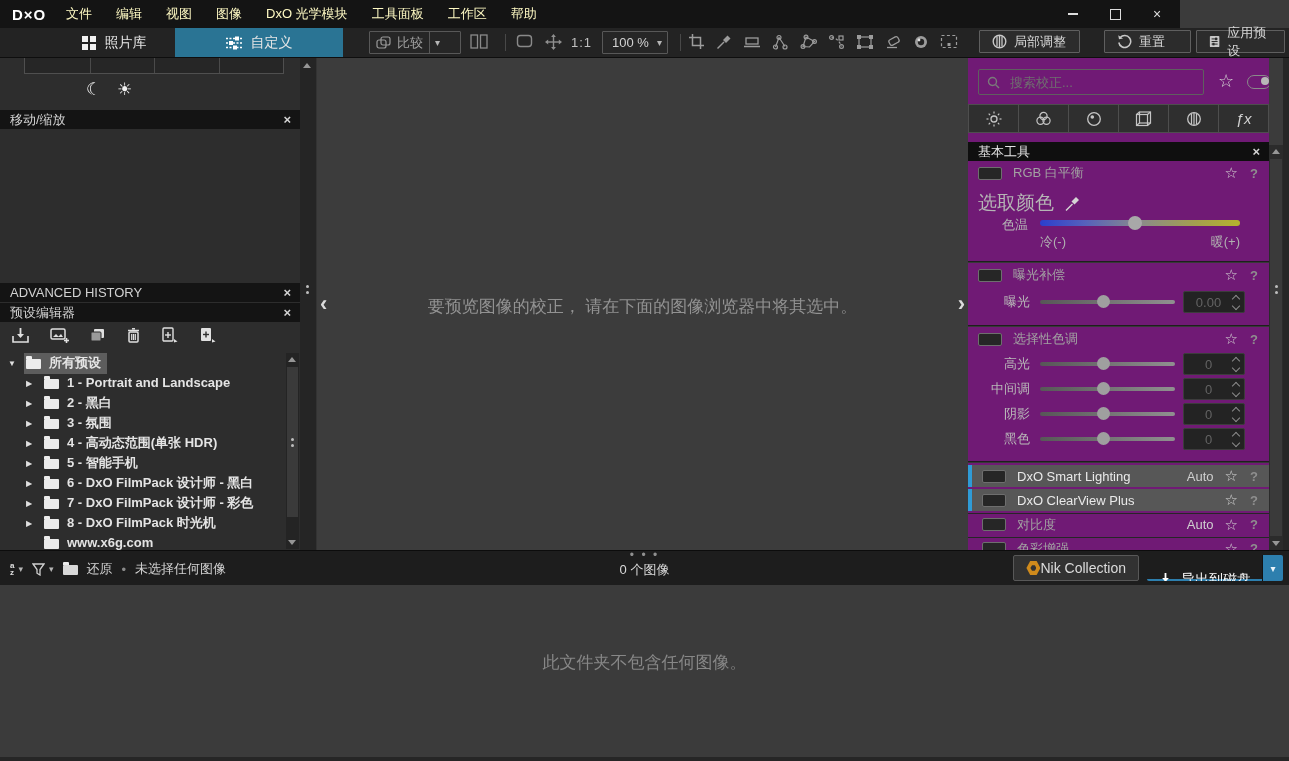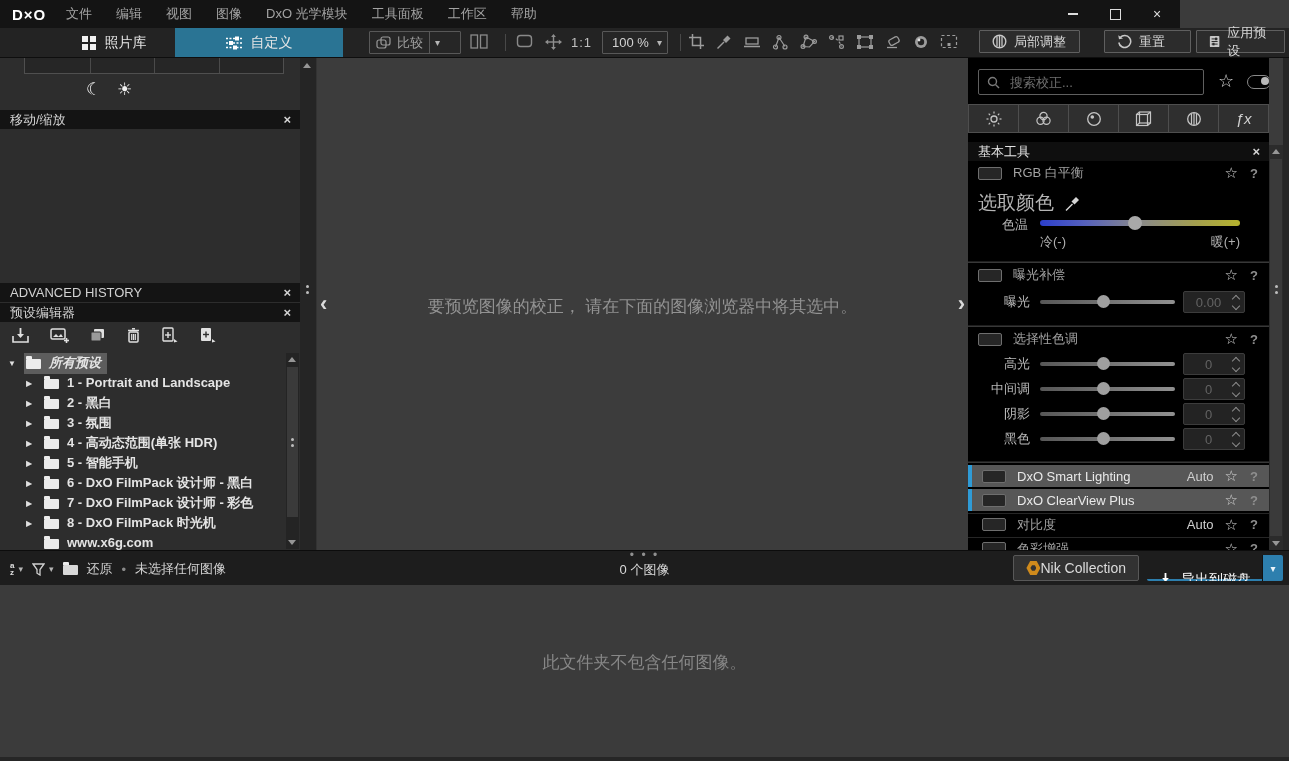--- a/index.html
+++ b/index.html
@@ -5,21 +5,21 @@
   html,body{margin:0;padding:0;width:1289px;height:761px;overflow:hidden;
     font-family:"Liberation Sans","DejaVu Sans",sans-serif;background:#3b3b3b;
     -webkit-font-smoothing:antialiased;}
   i,em{font-style:normal;}
 
   
   .titlebar{position:absolute;left:0;top:0;width:1180px;height:28px;background:#141414;
     display:flex;align-items:center;color:#e8e8e8;font-size:13px;z-index:30;}
   .logo{margin-left:12px;width:42px;font-weight:bold;font-size:15px;letter-spacing:1px;color:#fff;}
   .menu{display:flex;gap:24px;margin-left:12px;}
-  .menu-item{cursor:default;color:#a3a3a3;}
+  .menu-item{cursor:default;color:#fef9c3;}
   .win-controls{margin-left:auto;display:flex;gap:28px;margin-right:16px;align-items:center;}
   .wc{width:14px;height:14px;display:flex;align-items:center;justify-content:center;color:#ddd;font-size:14px;}
   .min-glyph{width:10px;height:2px;background:#ddd;display:block;}
   .max-glyph{width:9px;height:9px;border:1px solid #ddd;display:block;}
 
   
   .toolbar{position:absolute;left:0;top:28px;width:1289px;height:29px;background:#232323;
     border-bottom:1px solid #0e0e0e;z-index:29;}
   .tab{position:absolute;top:0;height:29px;display:flex;align-items:center;gap:9px;
     font-size:14px;color:#e6e6e6;justify-content:center;}
@@ -56,39 +56,39 @@
     font-size:13px;line-height:19px;padding-left:10px;box-sizing:border-box;}
   .close-x{position:absolute;right:9px;top:0;color:#d5d5d5;font-size:13px;font-weight:bold;line-height:19px;}
   .preset-toolbar{position:absolute;left:0;top:266px;width:300px;height:28px;display:flex;
     align-items:center;gap:21px;padding-left:12px;box-sizing:border-box;}
   .preset-tree{position:absolute;left:0;top:296px;width:284px;height:197px;}
   .tree-row{height:20px;display:flex;align-items:center;font-size:13px;font-weight:bold;color:#e4e4e4;}
   .tree-row.lvl0{padding-left:8px;}
   .tree-row.lvl1{padding-left:26px;}
   .tree-arrow{width:16px;font-size:8px;color:#e0e0e0;}
   .tree-label-wrap{display:flex;align-items:center;gap:8px;padding:1px 6px 2px 2px;}
-  .tree-label-wrap.selected{background:#5d5d5d;font-style:italic;}
+  .tree-label-wrap.selected{background:#5d5d5d;}
   .folder{width:15px;height:10px;background:#ececec;border-radius:1px;position:relative;flex:none;margin-top:2px;}
   .folder::before{content:"";position:absolute;top:-3px;left:0;width:6px;height:3px;background:#ececec;border-radius:1px 1px 0 0;}
   .tree-scroll{position:absolute;right:1px;top:296px;width:13px;height:196px;background:#242424;}
   .scroll-thumb{position:absolute;left:1px;right:1px;background:#3a3a3a;display:flex;align-items:center;justify-content:center;}
   .tri-up{width:0;height:0;border-left:4px solid transparent;border-right:4px solid transparent;border-bottom:5px solid #969696;}
   .tri-down{width:0;height:0;border-left:4px solid transparent;border-right:4px solid transparent;border-top:5px solid #969696;}
   .grip{display:flex;flex-direction:column;gap:3px;align-items:center;}
   .grip i{width:3px;height:3px;background:#bdbdbd;border-radius:50%;}
 
   .left-gutter{position:absolute;left:300px;top:57px;width:16px;height:493px;background:#252525;border-right:1px solid #333;}
 
   
   .viewer{position:absolute;left:317px;top:57px;width:651px;height:493px;background:#3c3c3c;}
   .viewer-msg{position:absolute;left:0;top:238px;width:100%;text-align:center;color:#929292;font-size:17px;}
   .collapse{position:absolute;top:236px;color:#dcdcdc;font-size:22px;font-weight:bold;line-height:22px;}
 
   
-  .right-panel{position:absolute;left:968px;top:57px;width:301px;height:493px;background:#000000;overflow:hidden;}
+  .right-panel{position:absolute;left:968px;top:57px;width:301px;height:493px;background:#701a75;overflow:hidden;}
   .search-box{position:absolute;left:10px;top:12px;width:226px;height:26px;border:1px solid #5f5f5f;border-radius:2px;
     display:flex;align-items:center;gap:8px;padding:0 8px;box-sizing:border-box;}
   .search-box input{flex:1;background:transparent;border:none;outline:none;color:#bbb;font-size:13px;
     font-family:inherit;}
   .search-box input::placeholder{color:#6f6f6f;}
   .rp-star{position:absolute;left:250px;top:13px;font-size:18px;color:#d5d5d5;}
   .toggle-pill{position:absolute;left:279px;top:18px;width:22px;height:12px;border:1px solid #8a8a8a;border-radius:7px;}
   .toggle-pill i{position:absolute;right:1px;top:1px;width:8px;height:8px;border-radius:50%;background:#b8b8b8;}
   .cat-row{position:absolute;left:0;top:47px;width:301px;height:29px;display:flex;}
   .cat-btn{flex:1;border:1px solid #4e4e4e;border-left:none;background:#2f2f2f;display:flex;

